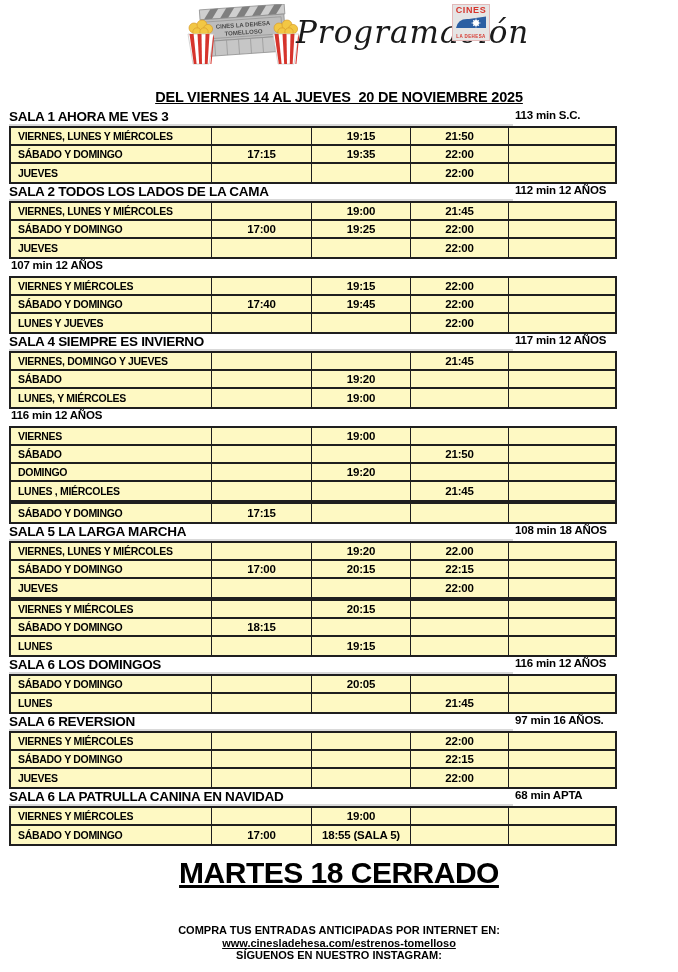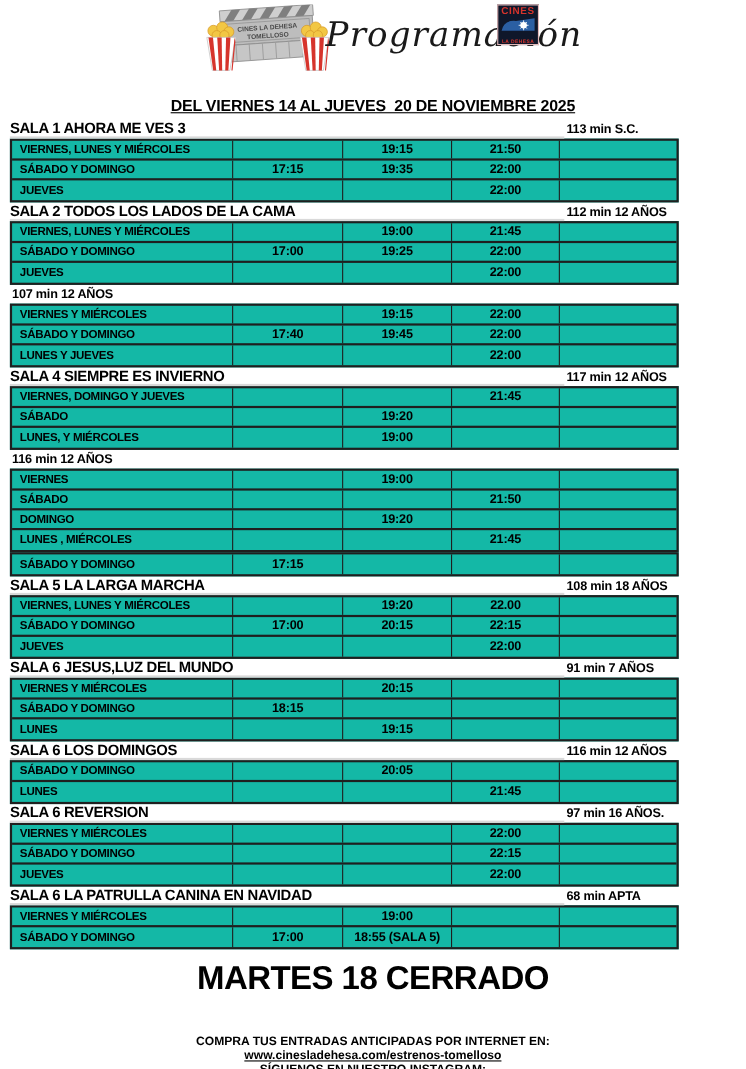--- a/index.html
+++ b/index.html
@@ -22,55 +22,55 @@
   
   .header{position:relative;height:72px;}
   .clapper-logo{position:absolute;left:184px;top:4px;}
   .script-title{
     position:absolute;left:296px;top:14px;width:168px;text-align:center;
     font-family:"DejaVu Serif",serif;font-style:italic;font-weight:normal;
     font-size:31px;color:#1a1a1a;letter-spacing:1px;
   }
   .cines-logo{
     position:absolute;left:452px;top:4px;width:38px;height:37px;
-    border:1px solid #e3b9b9;background:#0f172a;text-align:center;padding-top:1px;
+    border:1px solid #e3b9b9;background:#e5e5e5;text-align:center;padding-top:1px;
   }
   .cines-word{font-size:9px;color:var(--accent_red);letter-spacing:0.6px;line-height:9px;}
   .cines-sub{font-size:4.5px;color:var(--accent_red);letter-spacing:0.4px;line-height:5px;}
   .date-heading{
     text-align:center;font-size:14.5px;letter-spacing:-0.2px;
     text-decoration:underline;white-space:pre;margin-top:17px;color:#000;
   }
   
   .sections{margin:4px 0 0 9px;width:608px;}
-  .section-title-row{display:flex;align-items:center;height:17px;}
+  .section-title-row{display:flex;align-items:flex-start;height:17px;}
   .section-title{
     flex:1;font-size:13.5px;letter-spacing:-0.3px;line-height:15px;
     border-bottom:2px solid var(--line_light);white-space:nowrap;color:#000;
   }
   .section-meta{width:104px;font-size:11.5px;letter-spacing:-0.2px;padding-left:2px;color:#000;}
-  .rows{border:2px solid var(--line_dark);background:#14b8a6;}
+  .rows{border:2px solid var(--line_dark);background:#fef9c3;}
   .srow{
     display:grid;grid-template-columns:200px 100px 99px 98px auto;
     height:18px;border-bottom:2px solid var(--line_dark);
   }
   .srow:last-child{border-bottom:none;}
   .cell{
     display:flex;align-items:center;justify-content:center;
     border-left:1.5px solid var(--line_dark);
     font-size:11.5px;letter-spacing:-0.2px;overflow:hidden;color:#000;
   }
   .cell.label{
     border-left:none;justify-content:flex-start;padding-left:7px;
     font-size:10.5px;letter-spacing:-0.3px;white-space:nowrap;
   }
   
   .closed-notice{
     text-align:center;font-size:30px;letter-spacing:-0.5px;
-    margin-top:10px;color:#000;
+    text-decoration:underline;margin-top:10px;color:#000;
   }
   .footer{margin-top:34px;text-align:center;font-size:11px;line-height:12.5px;color:#000;}
   .footer .u{text-decoration:underline;}
 </style>
 </head>
 <body>
 
 <div class="page">
 
   <div class="header">
@@ -330,24 +330,20 @@
     <div class="cell label">JUEVES</div>
     <div class="cell"></div>
     <div class="cell"></div>
     <div class="cell">22:00</div>
     <div class="cell"></div>
   </div>
 </div>
   </section>
 
   <section class="movie-section">
-    <div class="section-title-row">
-      <div class="section-title">SALA 6 JESUS,LUZ DEL MUNDO</div>
-      <div class="section-meta">91 min 7 AÑOS</div>
-    </div>
     <div class="rows">
   <div class="srow">
     <div class="cell label">VIERNES Y MIÉRCOLES</div>
     <div class="cell"></div>
     <div class="cell">20:15</div>
     <div class="cell"></div>
     <div class="cell"></div>
   </div>
 
   <div class="srow">

